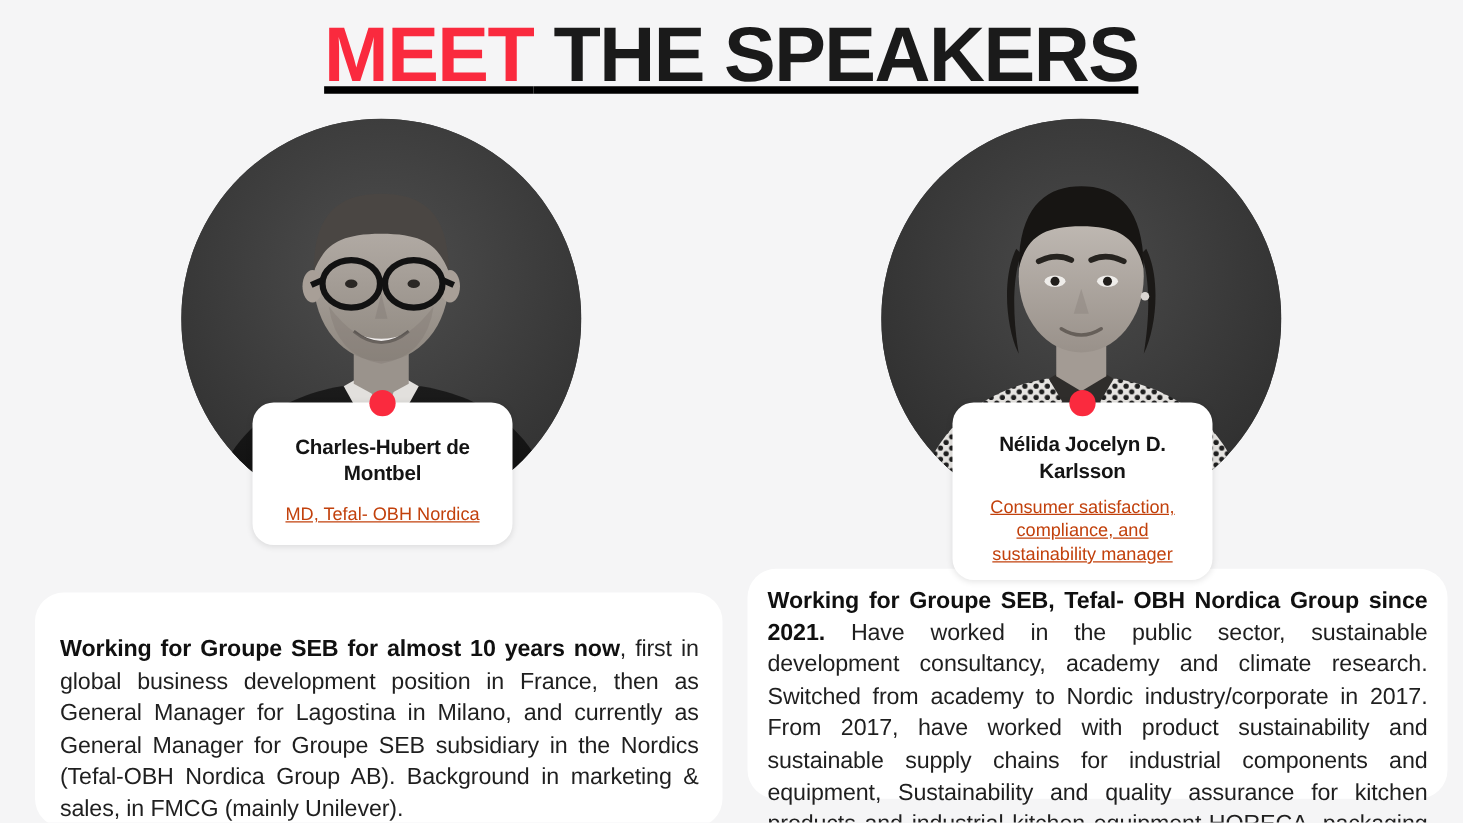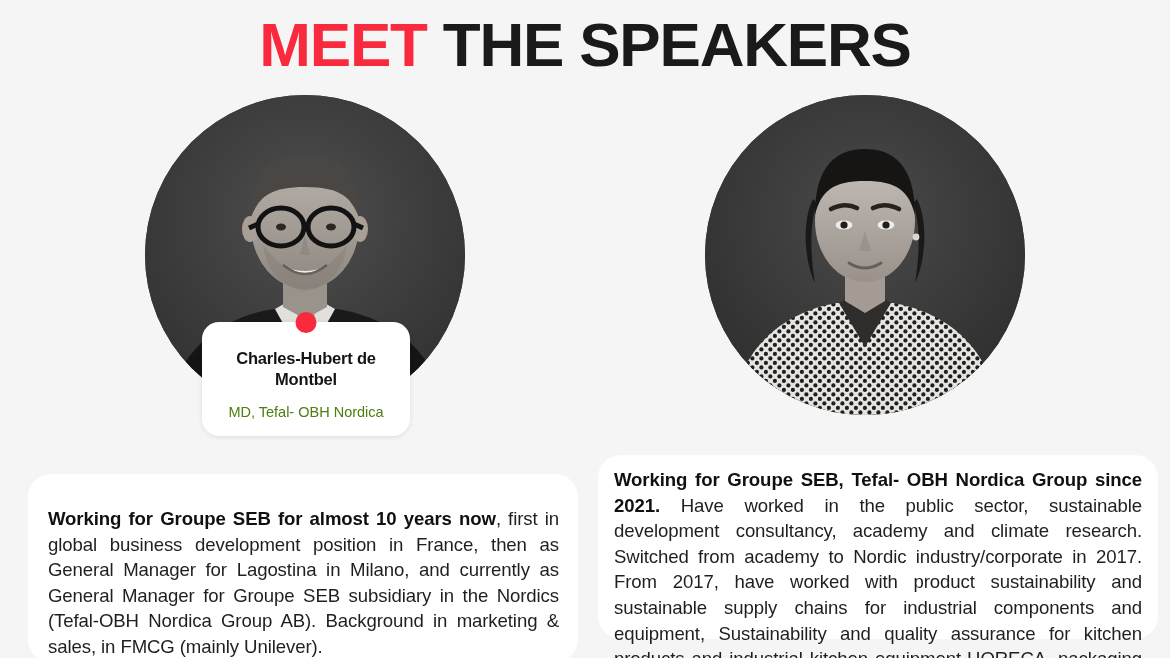--- a/index.html
+++ b/index.html
@@ -27,20 +27,21 @@
     top: 8px;
     left: 0;
     width: 1170px;
     text-align: center;
     font-size: 62px;
     line-height: 74px;
     font-weight: bold;
     letter-spacing: -1.2px;
     white-space: nowrap;
     font-family: "Liberation Sans", sans-serif;
+    text-decoration: underline;
   }
   .title .t-red   { color: #fa2a3e; }
   .title .t-dark  { color: #1a1a1a; }
 
   
   .speaker {
     position: absolute;
     top: 95px;
     width: 320px;
     height: 345px;
@@ -90,22 +91,23 @@
     font-size: 16.5px;
     line-height: 21px;
     font-weight: bold;
     color: #141414;
     letter-spacing: -0.2px;
   }
   .sp-role {
     margin-top: 13px;
     font-size: 14.5px;
     line-height: 19px;
-    color: #4d7c0f;
+    color: #c2410c;
     font-weight: normal;
+    text-decoration: underline;
   }
   .namecard.tall .sp-role { margin-top: 9px; }
 
   
   .bio {
     position: absolute;
     background: #ffffff;
     border-radius: 23px;
     box-sizing: border-box;
     font-size: 18.6px;
@@ -240,20 +242,25 @@
         <circle cx="139" cy="130" r="3.6" fill="#211e1b"></circle>
         <circle cx="181" cy="130" r="3.6" fill="#211e1b"></circle>
 
         <path d="M160 136 L154 156 L166 156 Z" fill="#8d867f" opacity="0.5"></path>
 
         <path d="M144 168 Q160 178 176 168" fill="none" stroke="#665f59" stroke-width="2.8" stroke-linecap="round"></path>
 
         <circle cx="211" cy="142" r="3.4" fill="#dad6d2"></circle>
       </svg>
     </div>
+    <div class="namecard tall">
+      <span class="dot"></span>
+      <div class="sp-name">Nélida Jocelyn D. Karlsson</div>
+      <div class="sp-role">Consumer satisfaction, compliance, and sustainability manager</div>
+    </div>
   </div>
 
   <div class="bio bio-left">
     <b>Working for Groupe SEB for almost 10 years now</b><span>, first in global business development position in France, then as General Manager for Lagostina in Milano, and currently as General Manager for Groupe SEB subsidiary in the Nordics (Tefal-OBH Nordica Group AB). Background in marketing &amp; sales, in FMCG (mainly Unilever).</span>
   </div>
 
   <div class="bio bio-right">
     <b>Working for Groupe SEB, Tefal- OBH Nordica Group since 2021.</b><span> Have worked in the public sector, sustainable development consultancy, academy and climate research. Switched from academy to Nordic industry/corporate in 2017. From 2017, have worked with product sustainability and sustainable supply chains for industrial components and equipment, Sustainability and quality assurance for kitchen products and industrial kitchen equipment-HORECA, packaging sustainability strategy for food retail strategic sourcing, and sustainable chemical strategy at regional level.</span>
   </div>
 

